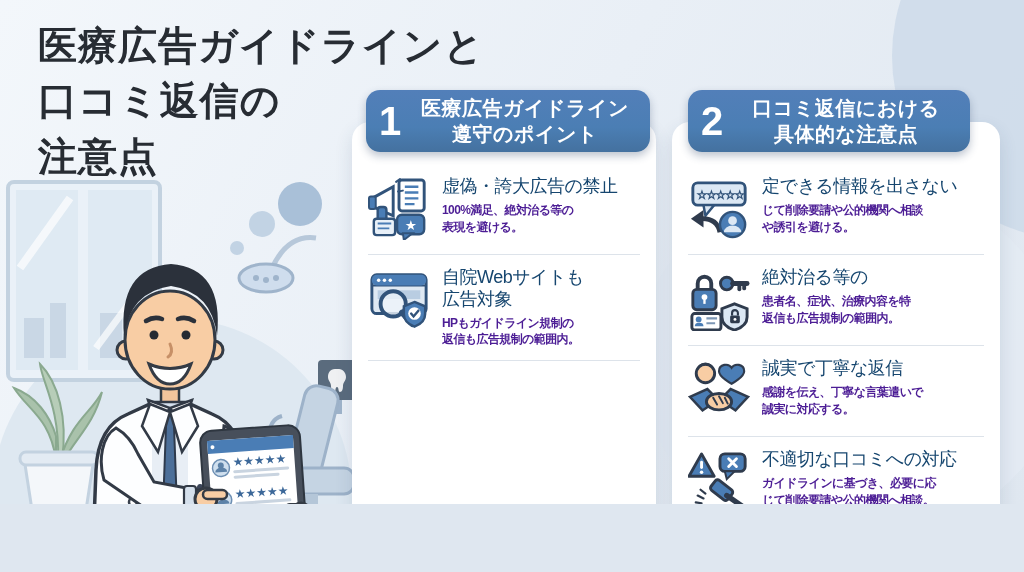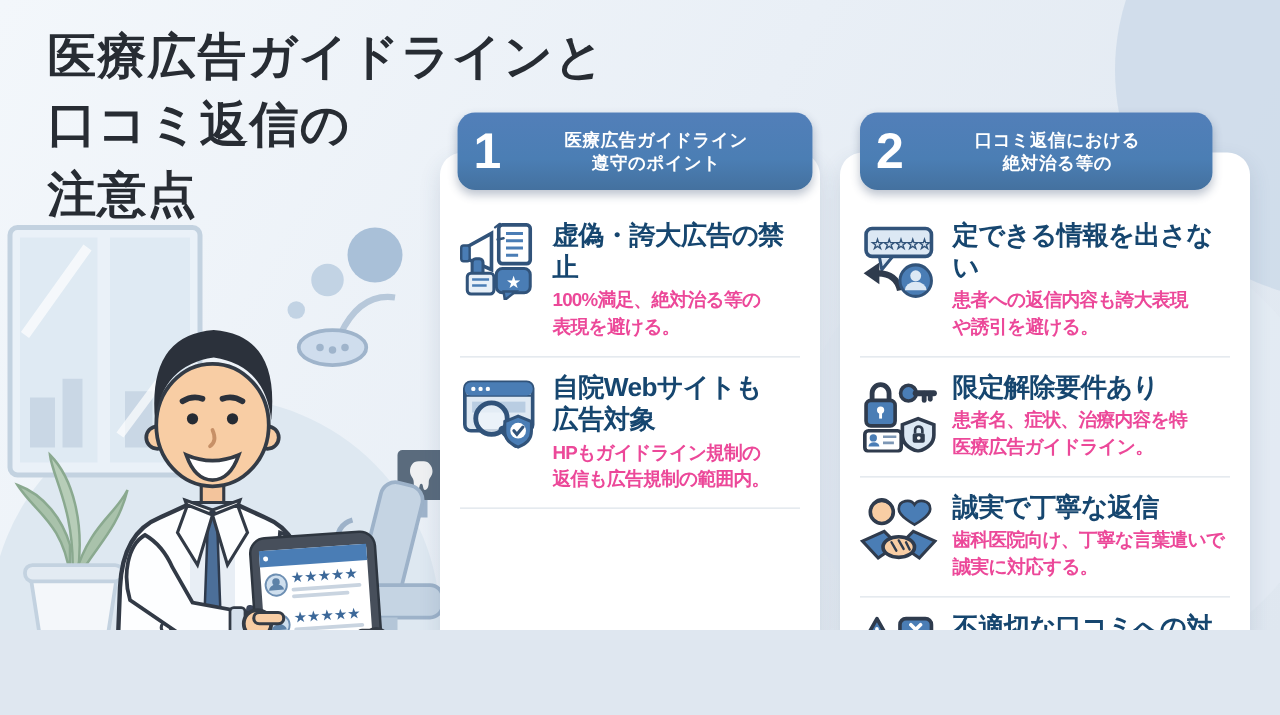--- a/index.html
+++ b/index.html
@@ -15,31 +15,31 @@
   .pre{white-space:pre-line;}
   .illu{position:absolute;left:0;top:168px;width:352px;height:404px;}
 
   .card{position:absolute;background:#ffffff;border-radius:18px;
     box-shadow:0 8px 18px rgba(45,70,105,.14);}
   .card1{left:352px;top:122px;width:304px;height:414px;}
   .card2{left:672px;top:122px;width:328px;height:402px;}
   .card-body{position:absolute;left:0;right:0;top:42px;}
   .item{display:flex;align-items:flex-start;gap:10px;padding:12px 12px 12px 14px;}
   .item .icon{flex:0 0 66px;width:66px;height:66px;display:flex;align-items:center;justify-content:center;}
-  .item-title{font-size:21px;font-weight:700;color:#16466f;line-height:1.22;letter-spacing:-0.5px;}
-  .item-body{font-size:15px;font-weight:600;color:#ec4899;line-height:1.38;margin-top:4px;letter-spacing:-0.6px;}
+  .item-title{font-size:18px;font-weight:400;color:#16466f;line-height:1.22;letter-spacing:-0.5px;}
+  .item-body{font-size:12px;font-weight:600;color:#4c1d95;line-height:1.38;margin-top:4px;letter-spacing:-0.6px;}
   .divider{height:1px;background:#dde3ea;margin:0 16px;}
 
   .card-header{position:absolute;display:flex;align-items:center;border-radius:14px;
     background:linear-gradient(180deg,#527fb9 0%,#4b7eb4 60%,#44719f 100%);
     box-shadow:0 4px 8px rgba(35,60,95,.3);color:#ffffff;}
   .card-header.h1{left:366px;top:90px;width:284px;height:62px;}
   .card-header.h2{left:688px;top:90px;width:282px;height:62px;}
   .card-header .num{flex:0 0 48px;text-align:center;font-size:40px;font-weight:800;line-height:1;}
-  .card-header .htitle{flex:1;text-align:center;font-size:14px;font-weight:800;line-height:1.3;
+  .card-header .htitle{flex:1;text-align:center;font-size:20px;font-weight:800;line-height:1.3;
     letter-spacing:0.5px;padding-right:14px;}
 
   .footer{position:absolute;left:664px;top:540px;width:352px;display:flex;align-items:center;
     justify-content:center;gap:8px;}
   .footer .ftext{font-size:15px;font-weight:700;color:#2d4e6d;letter-spacing:-0.3px;}
 </style>
 </head>
 <body>
 
 <div class="stage">
@@ -250,21 +250,21 @@
             <polygon points="16,28 27,28 18,39" fill="#dce8f4" stroke="#31537a" stroke-width="2.5"></polygon>
             <polygon points="3,42 16,33 16,51" fill="#2f3b4d"></polygon>
             <path d="M15,42 Q30,42 33,56" stroke="#2f3b4d" stroke-width="5" fill="none"></path>
             <circle cx="46" cy="48" r="13" fill="#4a7db5" stroke="#31537a" stroke-width="2.5"></circle>
             <circle cx="46" cy="44" r="4.5" fill="#dce8f4"></circle>
             <path d="M37,56 a9,7 0 0 1 18,0 Z" fill="#dce8f4"></path>
           </svg>
         </div>
         <div class="txt">
           <div class="item-title pre">定できる情報を出さない</div>
-          <div class="item-body pre">患者への返信内容も誇大表現
+          <div class="item-body pre">じて削除要請や公的機関へ相談
 や誘引を避ける。</div>
         </div>
       </div>
       <div class="divider"></div>
       <div class="item">
         <div class="icon">
           <svg width="62" height="62" viewBox="0 0 64 64">
             <path d="M10,22 v-7 a7,7 0 0 1 14,0 v7" stroke="#2f3b4d" stroke-width="4" fill="none"></path>
             <rect x="5" y="21" width="24" height="21" rx="4" fill="#4a7db5" stroke="#2f3b4d" stroke-width="3"></rect>
             <circle cx="17" cy="29" r="3" fill="#ffffff"></circle>
@@ -277,41 +277,41 @@
             <circle cx="11" cy="52" r="3" fill="#4a7db5"></circle>
             <path d="M7,59 a4.5,3.5 0 0 1 9,0" fill="#4a7db5"></path>
             <path d="M19,51 h11 M19,56 h9" stroke="#7d97b5" stroke-width="2.2"></path>
             <path d="M48,36 l13,5 v8.5 q0,9.5 -13,13.5 q-13,-4 -13,-13.5 v-8.5 Z" fill="#dce8f4" stroke="#2f3b4d" stroke-width="3"></path>
             <rect x="43.5" y="48" width="10" height="8" rx="1.5" fill="#2f3b4d"></rect>
             <path d="M45.5,48 v-2.5 a3,3 0 0 1 6,0 v2.5" stroke="#2f3b4d" stroke-width="2.2" fill="none"></path>
             <circle cx="48.5" cy="52" r="1.5" fill="#ffffff"></circle>
           </svg>
         </div>
         <div class="txt">
-          <div class="item-title pre">限定解除要件あり</div>
+          <div class="item-title pre">絶対治る等の</div>
           <div class="item-body pre">患者名、症状、治療内容を特
-医療広告ガイドライン。</div>
+返信も広告規制の範囲内。</div>
         </div>
       </div>
       <div class="divider"></div>
       <div class="item">
         <div class="icon">
           <svg width="62" height="62" viewBox="0 0 64 64">
             <circle cx="18" cy="14" r="9.5" fill="#f8cda4" stroke="#2f3b4d" stroke-width="3"></circle>
             <path d="M8.5,12 a9.5,9.5 0 0 1 19,0 q-4.5,-6.5 -9.5,-6.5 q-5,0 -9.5,6.5 Z" fill="#2f3b4d"></path>
             <path d="M45,8 c3,-5 13,-4 13,3.5 c0,6 -13,13 -13,13 c0,0 -13,-7 -13,-13 C32,4 42,3 45,8 Z" fill="#4a7db5" stroke="#2f3b4d" stroke-width="2.2"></path>
             <polygon points="2,38 20,30 31,41 15,52" fill="#4a7db5" stroke="#2f3b4d" stroke-width="2.5"></polygon>
             <polygon points="62,38 44,30 33,41 49,52" fill="#4a7db5" stroke="#2f3b4d" stroke-width="2.5"></polygon>
             <ellipse cx="32" cy="43" rx="13" ry="8.5" fill="#f8cda4" stroke="#2f3b4d" stroke-width="3"></ellipse>
             <path d="M26,39 l4,7 M32,37.5 l4,7 M38,39 l3,6" stroke="#2f3b4d" stroke-width="2" stroke-linecap="round"></path>
           </svg>
         </div>
         <div class="txt">
           <div class="item-title pre">誠実で丁寧な返信</div>
-          <div class="item-body pre">歯科医院向け、丁寧な言葉遣いで
+          <div class="item-body pre">感謝を伝え、丁寧な言葉遣いで
 誠実に対応する。</div>
         </div>
       </div>
       <div class="divider"></div>
       <div class="item">
         <div class="icon">
           <svg width="62" height="62" viewBox="0 0 64 64">
             <path d="M14,3 L27,26 H1 Z" fill="#4a7db5" stroke="#2f3b4d" stroke-width="3" stroke-linejoin="round"></path>
             <rect x="12.5" y="10" width="3" height="8.5" rx="1.5" fill="#ffffff"></rect>
             <circle cx="14" cy="22" r="1.8" fill="#ffffff"></circle>
@@ -328,21 +328,21 @@
           <div class="item-title pre">不適切な口コミへの対応</div>
           <div class="item-body pre">ガイドラインに基づき、必要に応
 じて削除要請や公的機関へ相談。</div>
         </div>
       </div>
     </div>
   </section>
   <div class="card-header h2">
     <span class="num">2</span>
     <span class="htitle pre">口コミ返信における
-絶対治る等の</span>
+具体的な注意点</span>
   </div>
 
   <div class="footer">
     <svg width="27" height="27" viewBox="0 0 28 28">
       <path d="M14,4 C8.5,4 5.5,7 5.5,11 c0,4 2.2,5 2.8,8 c.5,2.8 1.6,5.5 3.2,5.5 c1.7,0 1.5,-4.5 2.5,-4.5 c1,0 .8,4.5 2.5,4.5 c1.6,0 2.7,-2.7 3.2,-5.5 c.6,-3 2.8,-4 2.8,-8 C22.5,7 19.5,4 14,4 Z" fill="none" stroke="#3c5a77" stroke-width="1.8"></path>
       <path d="M23,3 l1.2,1.2 M25.5,2 l0,1.8 M24.5,6 l1.5,0" stroke="#3c5a77" stroke-width="1.2" stroke-linecap="round"></path>
     </svg>
     <span class="ftext">歯科医院向け プロフェッショナルな口コミ運用</span>
     <svg width="25" height="27" viewBox="0 0 26 28">
       <path d="M13,1.5 l11,4.5 v8 q0,9 -11,12.5 q-11,-3.5 -11,-12.5 v-8 Z" fill="#6f9cc6" stroke="#3c6899" stroke-width="1.5"></path>

